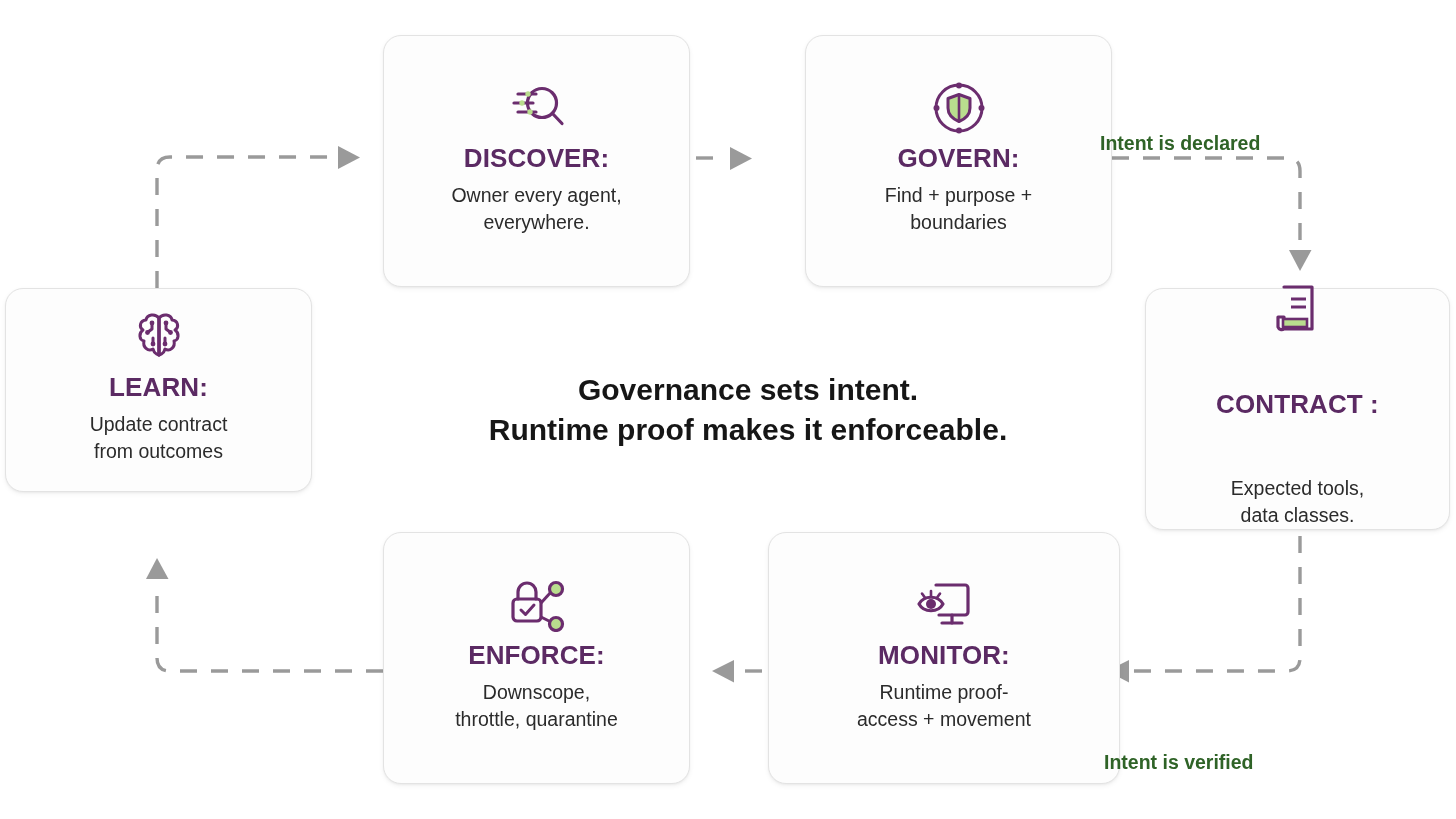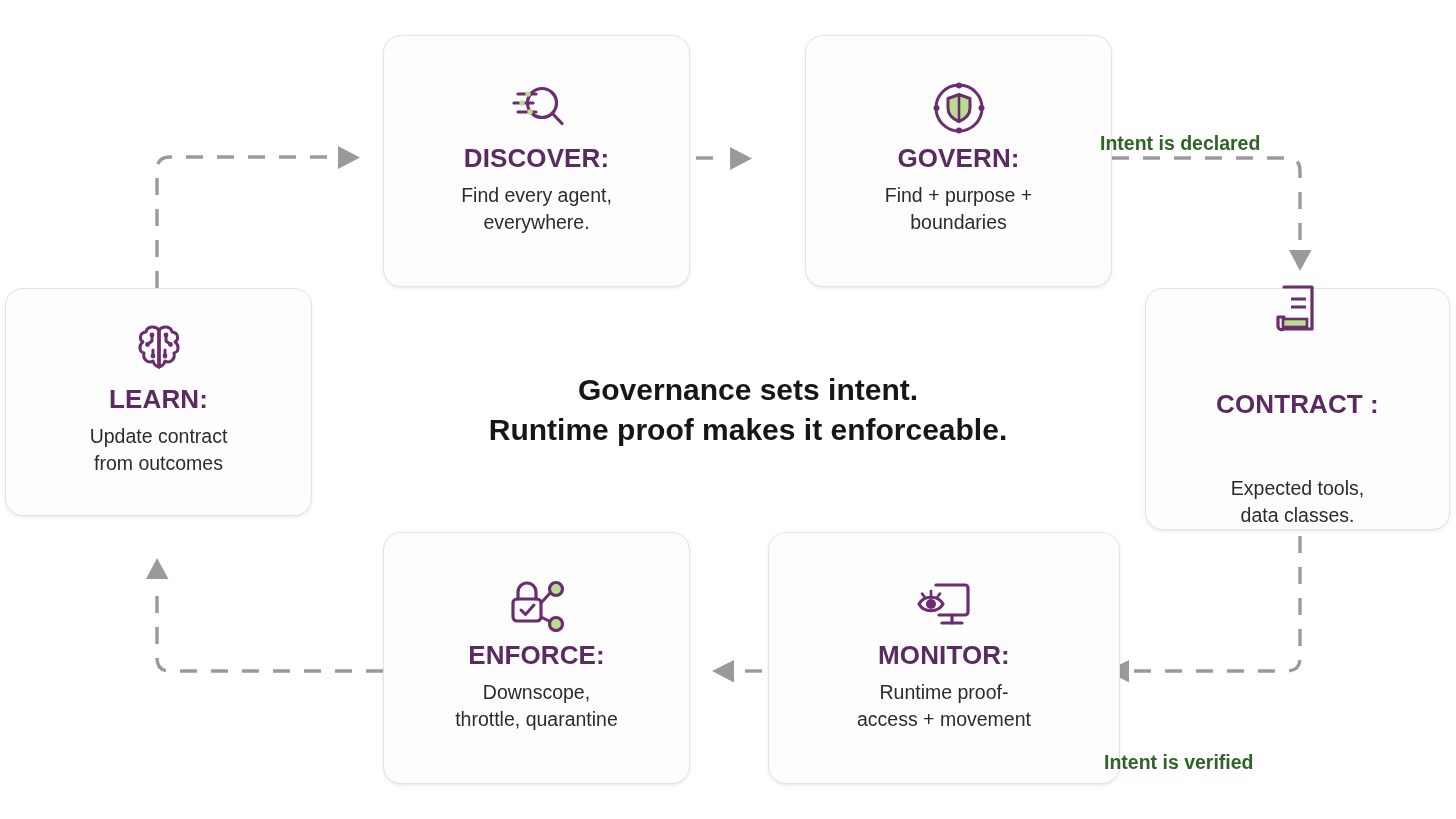--- a/index.html
+++ b/index.html
@@ -58,21 +58,21 @@
     text-align: center;
     white-space: pre-line;
   }
 
   
   #card-discover { left: 383px;  top: 35px;  width: 307px; height: 252px; }
   #card-govern   { left: 768px;  top: 35px;  width: 307px; height: 252px; margin-left: 37px; }
   #card-contract { left: 1145px; top: 288px; width: 305px; height: 242px; gap: 47px; }
   #card-monitor  { left: 768px;  top: 532px; width: 352px; height: 252px; }
   #card-enforce  { left: 383px;  top: 532px; width: 307px; height: 252px; }
-  #card-learn    { left: 5px;    top: 288px; width: 307px; height: 228px; }
+  #card-learn    { left: 5px;    top: 288px; width: 307px; height: 204px; }
 
   
   #center-statement {
     position: absolute;
     left: 398px;
     top: 370px;
     width: 700px;
     text-align: center;
     color: #161616;
     font-size: 30px;
@@ -153,21 +153,21 @@
           <line x1="9" y1="31" x2="27" y2="31"></line>
         </g>
         <g fill="#b9dd8e">
           <circle cx="19" cy="13" r="2.7"></circle>
           <circle cx="13" cy="22" r="2.7"></circle>
           <circle cx="21" cy="31" r="2.7"></circle>
         </g>
       </svg>
     </div>
     <div class="card-title">DISCOVER:</div>
-    <div class="card-desc">Find every agent,
+    <div class="card-desc">Owner every agent,
 everywhere.</div>
   </div>
 
   <div class="card" id="card-govern">
     <div class="card-icon">
       <svg width="54" height="54" viewBox="0 0 54 54" fill="none">
         <g stroke="#6b2d6e" stroke-width="3" stroke-linecap="round" fill="none">
           <path d="M27,4 A23,23 0 0 1 50,27"></path>
           <path d="M50,27 A23,23 0 0 1 27,50"></path>
           <path d="M27,50 A23,23 0 0 1 4,27"></path>

